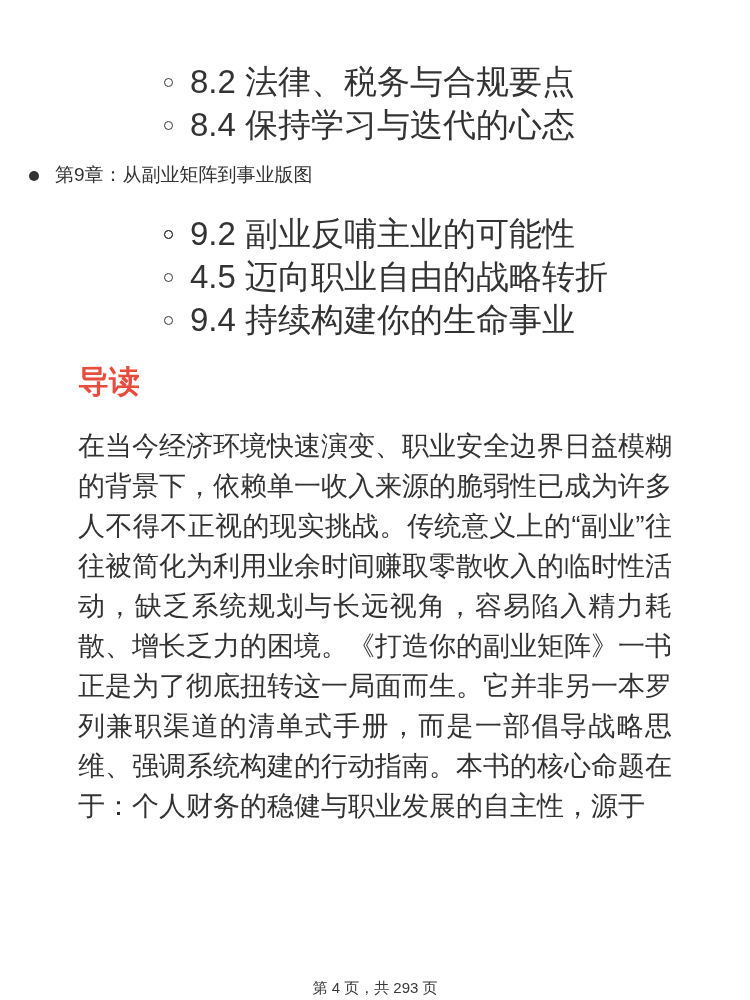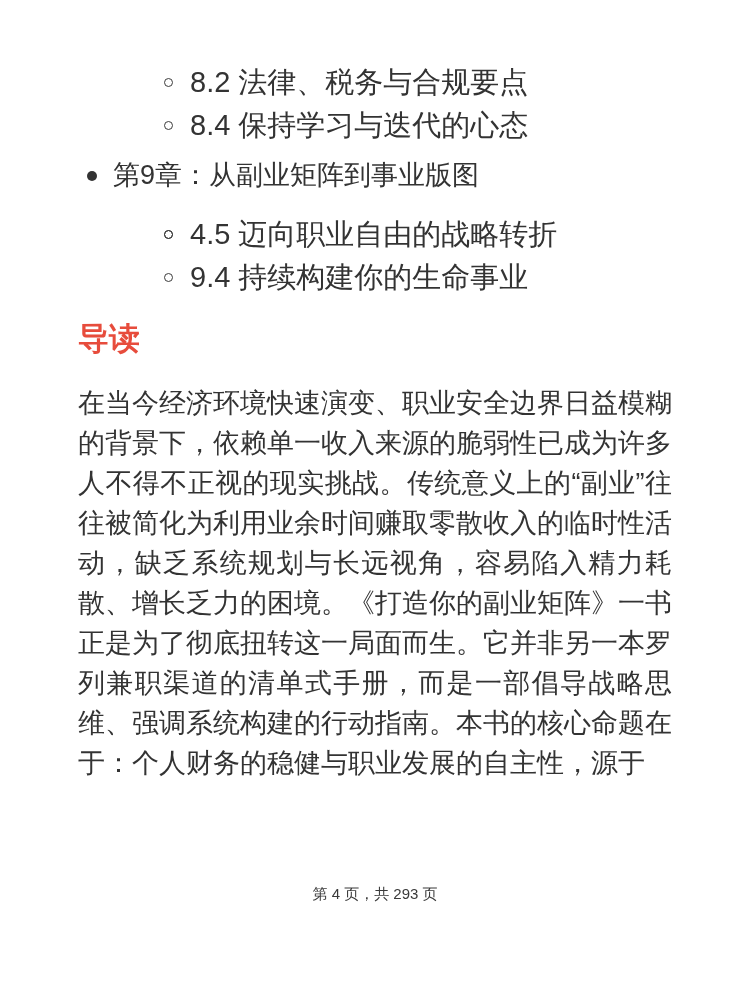--- a/index.html
+++ b/index.html
@@ -24,39 +24,39 @@
   ul.toc-sub.first {
     padding-top: 62px;
   }
   ul.toc-sub.second {
     margin-top: 19px;
   }
   ul.toc-sub li {
     position: relative;
     margin-left: 190px;
     margin-bottom: 3px;
-    font-size: 29px;
+    font-size: 33px;
     line-height: 40px;
     white-space: nowrap;
   }
   .bullet-circle {
     position: absolute;
     left: -26px;
     top: 16px;
     width: 7px;
     height: 7px;
     border: 1.5px solid #3c3c3c;
     border-radius: 50%;
     box-sizing: content-box;
   }
   .toc-chapter {
     position: relative;
-    margin-left: 113px;
+    margin-left: 55px;
     margin-top: 10px;
-    font-size: 27px;
+    font-size: 19px;
     line-height: 40px;
     white-space: nowrap;
   }
   .bullet-disc {
     position: absolute;
     left: -26px;
     top: 16px;
     width: 10px;
     height: 10px;
     background: #333333;
@@ -73,21 +73,21 @@
     margin: 22px 0 0 78px;
     width: 594px;
     font-size: 27px;
     line-height: 40px;
     text-align: justify;
     text-justify: inter-ideograph;
     color: #333333;
   }
   .page-footer {
     position: absolute;
-    top: 884px;
+    top: 978px;
     left: 0;
     width: 100%;
     text-align: center;
     font-size: 15px;
     line-height: 20px;
     color: #3a3a3a;
   }
 </style>
 </head>
 <body>
@@ -109,20 +109,24 @@
     <span class="bullet-disc"></span>
     <span>第9章：从副业矩阵到事业版图</span>
   </div>
 
   <ul class="toc-sub second">
     <li>
       <span class="bullet-circle"></span>
     </li>
     <li>
       <span class="bullet-circle"></span>
+      <span>9.2 副业反哺主业的可能性</span>
+    </li>
+    <li>
+      <span class="bullet-circle"></span>
       <span>4.5 迈向职业自由的战略转折</span>
     </li>
     <li>
       <span class="bullet-circle"></span>
       <span>9.4 持续构建你的生命事业</span>
     </li>
   </ul>
 
   <h2 class="section-heading">导读</h2>
 

